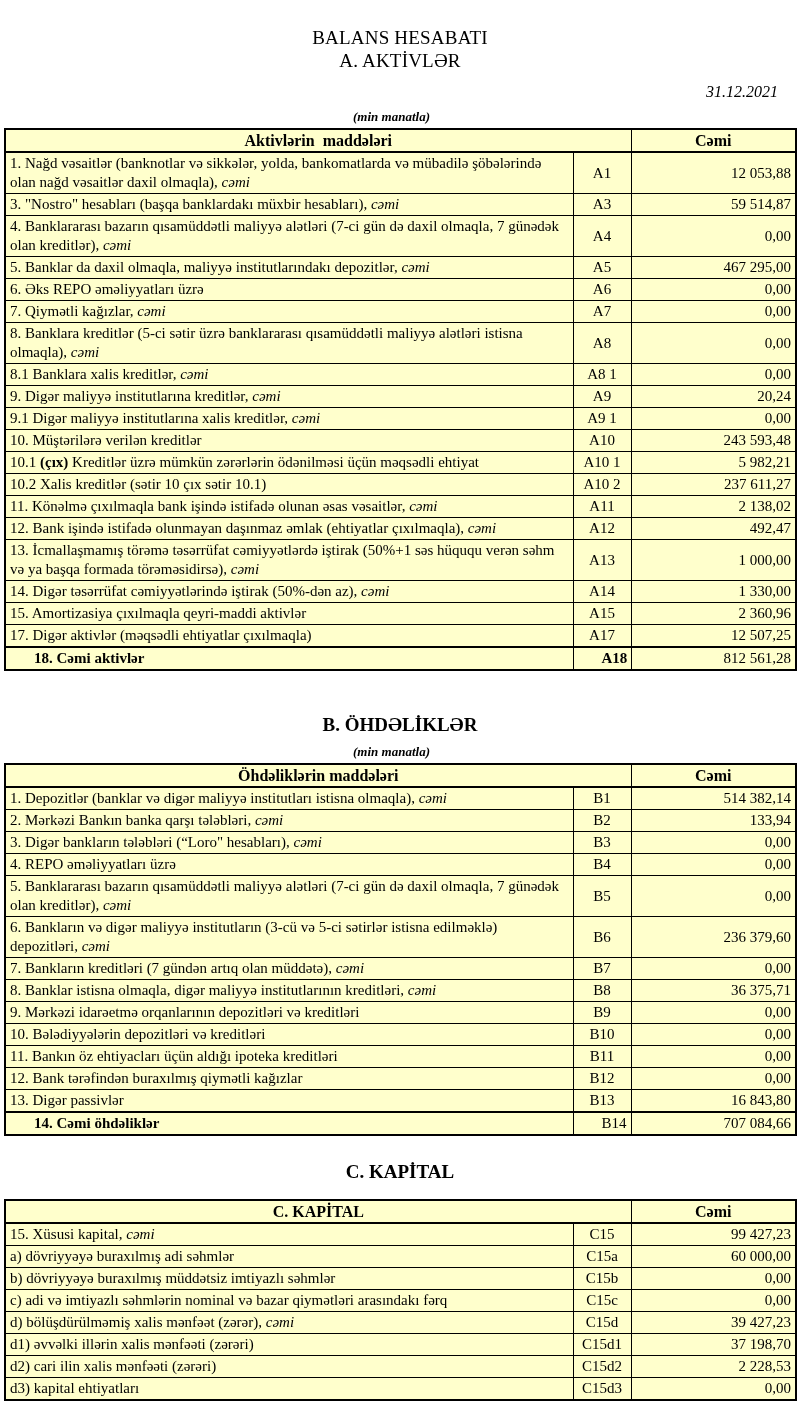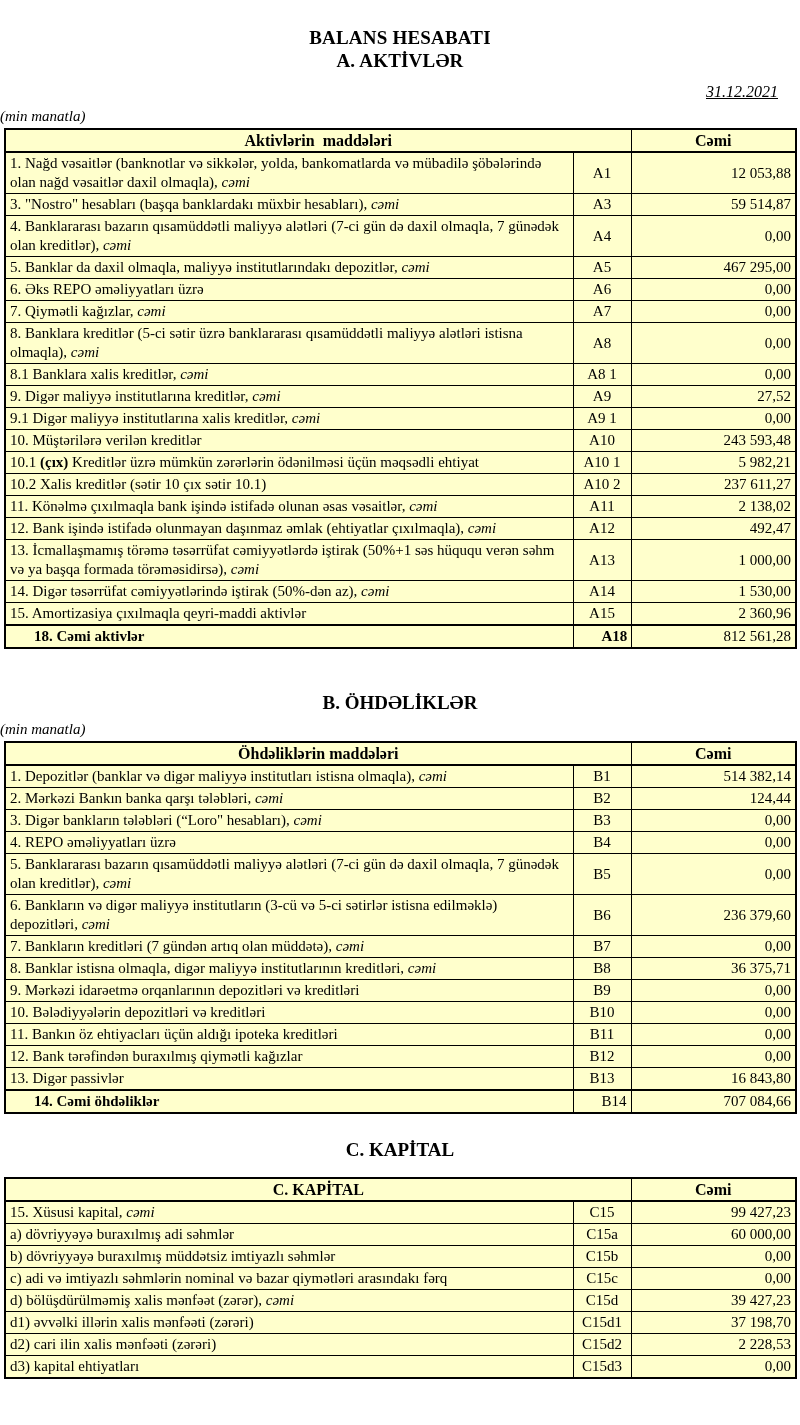--- a/index.html
+++ b/index.html
@@ -10,39 +10,39 @@
   }
   .page {
     width: 800px;
     min-height: 1425px;
     box-sizing: border-box;
     padding-top: 26px;
     background: #ffffff;
   }
   .doc-title {
     text-align: center;
-    font-weight: bold;
+    font-weight: normal;
     font-size: 19px;
     line-height: 23px;
     letter-spacing: 0.2px;
   }
   .date-line {
     text-align: right;
     font-style: italic;
     font-size: 16px;
     line-height: 18px;
     margin: 11px 22px 0 0;
-    text-decoration: underline;
   }
   .unit-line {
-    text-align: left;
+    text-align: center;
     font-style: italic;
-    font-size: 15px;
+    font-size: 13px;
     line-height: 17px;
     margin: 7px 17px 3px 0;
+    font-weight: bold;
   }
   .section-heading {
     text-align: center;
     font-weight: bold;
     font-size: 19px;
     line-height: 23px;
     margin: 0;
   }
   .gap-before-b { margin-top: 42px; }
   .gap-before-c { margin-top: 24px; }
@@ -150,21 +150,21 @@
 
   <tr>
     <td class="label-cell">8.1 Banklara xalis kreditlər, <i>cəmi</i></td>
     <td class="code-cell">A8 1</td>
     <td class="value-cell">0,00</td>
   </tr>
 
   <tr>
     <td class="label-cell">9. Digər maliyyə institutlarına kreditlər, <i>cəmi</i></td>
     <td class="code-cell">A9</td>
-    <td class="value-cell">27,52</td>
+    <td class="value-cell">20,24</td>
   </tr>
 
   <tr>
     <td class="label-cell">9.1 Digər maliyyə institutlarına xalis kreditlər, <i>cəmi</i></td>
     <td class="code-cell">A9 1</td>
     <td class="value-cell">0,00</td>
   </tr>
 
   <tr>
     <td class="label-cell">10. Müştərilərə verilən kreditlər</td>
@@ -198,30 +198,35 @@
 
   <tr>
     <td class="label-cell">13. İcmallaşmamış törəmə təsərrüfat cəmiyyətlərdə iştirak (50%+1 səs hüququ verən səhm və ya başqa formada törəməsidirsə), <i>cəmi</i></td>
     <td class="code-cell">A13</td>
     <td class="value-cell">1 000,00</td>
   </tr>
 
   <tr>
     <td class="label-cell">14. Digər təsərrüfat cəmiyyətlərində iştirak (50%-dən az), <i>cəmi</i></td>
     <td class="code-cell">A14</td>
-    <td class="value-cell">1 530,00</td>
+    <td class="value-cell">1 330,00</td>
   </tr>
 
   <tr>
     <td class="label-cell">15. Amortizasiya çıxılmaqla qeyri-maddi aktivlər</td>
     <td class="code-cell">A15</td>
     <td class="value-cell">2 360,96</td>
   </tr>
 
 
+  <tr>
+    <td class="label-cell">17. Digər aktivlər (məqsədli ehtiyatlar çıxılmaqla)</td>
+    <td class="code-cell">A17</td>
+    <td class="value-cell">12 507,25</td>
+  </tr>
 
   <tr class="total-row">
     <td class="label-cell"><b>18. Cəmi aktivlər</b></td>
     <td class="code-cell"><b>A18</b></td>
     <td class="value-cell">812 561,28</td>
   </tr>
 </tbody>
   </table>
 
   <h2 class="section-heading gap-before-b">B. ÖHDƏLİKLƏR</h2>
@@ -242,21 +247,21 @@
     <tbody>
   <tr>
     <td class="label-cell">1. Depozitlər (banklar və digər maliyyə institutları istisna olmaqla), <i>cəmi</i></td>
     <td class="code-cell">B1</td>
     <td class="value-cell">514 382,14</td>
   </tr>
 
   <tr>
     <td class="label-cell">2. Mərkəzi Bankın banka qarşı tələbləri, <i>cəmi</i></td>
     <td class="code-cell">B2</td>
-    <td class="value-cell">124,44</td>
+    <td class="value-cell">133,94</td>
   </tr>
 
   <tr>
     <td class="label-cell">3. Digər bankların tələbləri (“Loro" hesabları), <i>cəmi</i></td>
     <td class="code-cell">B3</td>
     <td class="value-cell">0,00</td>
   </tr>
 
   <tr>
     <td class="label-cell">4. REPO əməliyyatları  üzrə</td>

